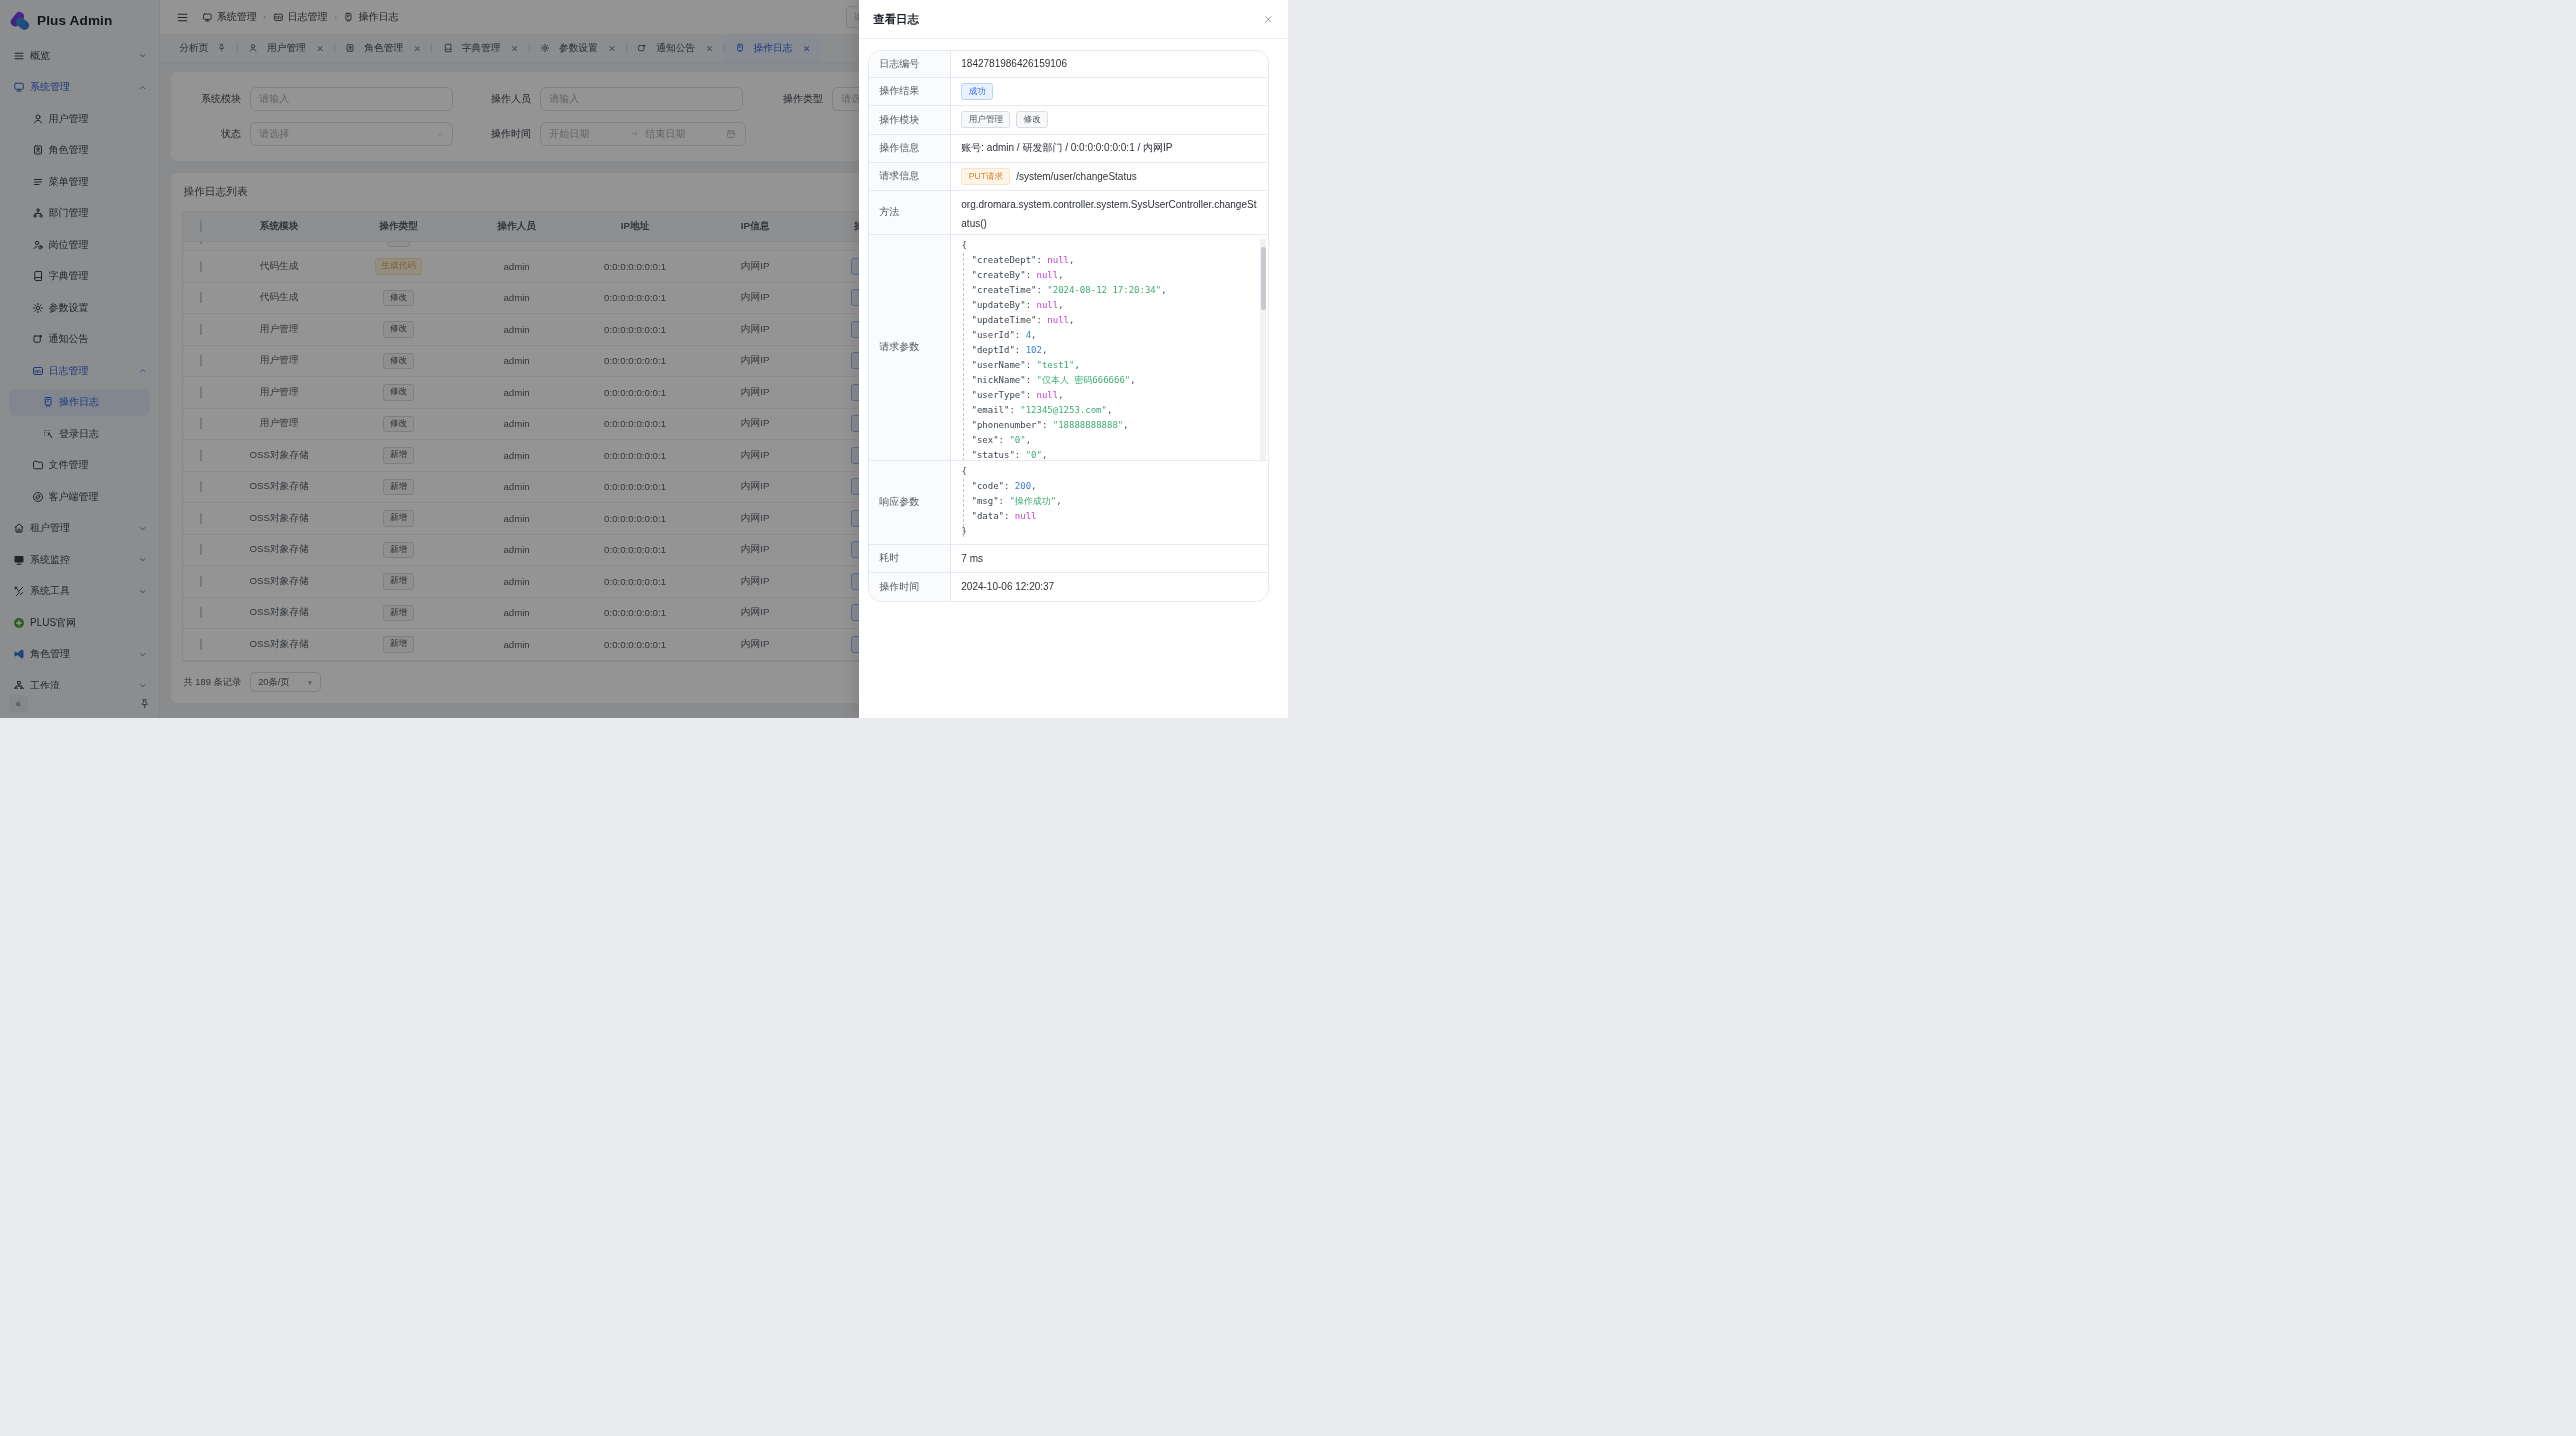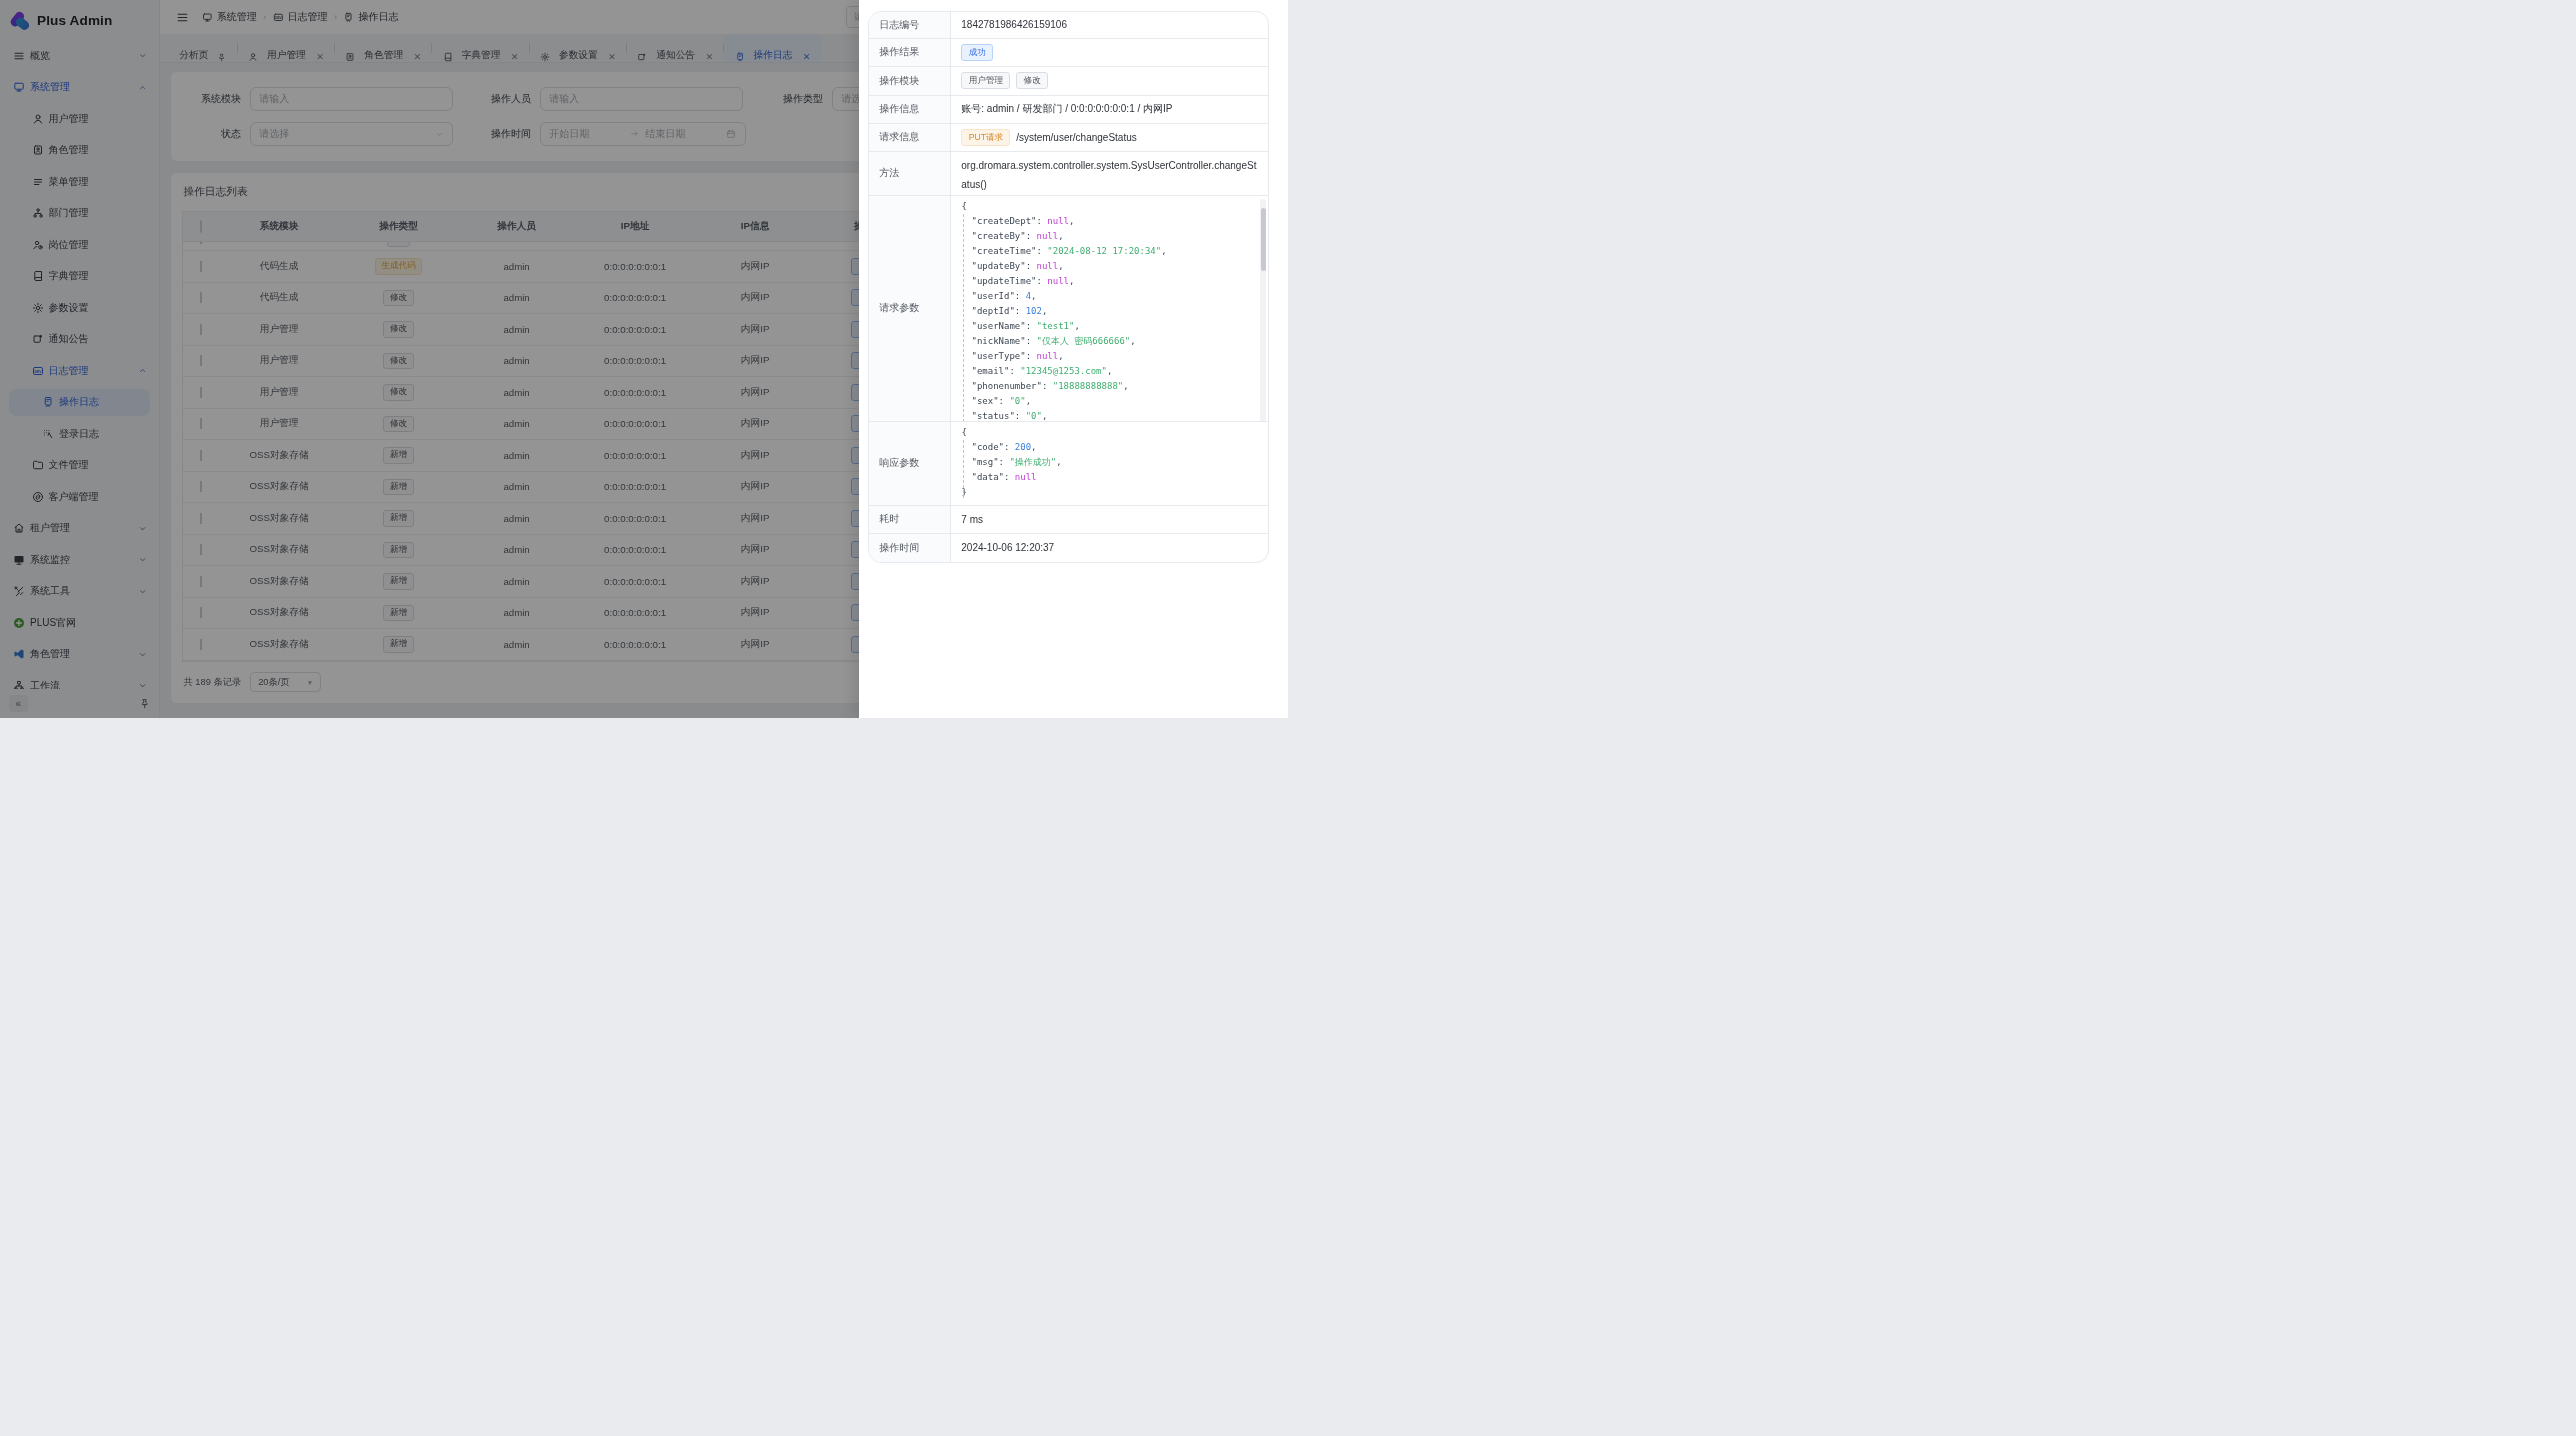--- a/index.html
+++ b/index.html
@@ -39,21 +39,21 @@
   .hamburger { width:13px; height:13px; color:#3c424a; cursor:pointer; margin-right:13px; }
   .hamburger svg { width:100%; height:100%; }
   .breadcrumb { display:flex; align-items:center; gap:6.4px; font-size:10px; color:#383d45; }
   .crumb { display:flex; align-items:center; gap:4.3px; cursor:pointer; }
   .crumb .c-icon { width:10.7px; height:10.7px; color:#3c424a; display:flex; }
   .crumb .c-icon svg { width:100%; height:100%; }
   .crumb-sep { color:#b9bdc4; font-size:9.3px; }
   .search-fragment { position:absolute; left:686px; top:6.4px; width:50px; height:21.5px; border:0.7px solid #dcdfe6; border-radius:4.3px; background:#fff; display:flex; align-items:center; padding-left:7.2px; color:#a8abb2; font-size:9.3px; overflow:hidden; }
 
   .tabstrip { height:29px; background:#f2f3f5; border-bottom:0.7px solid #e4e7ec; display:flex; align-items:stretch; padding-left:8.6px; }
-  .tab { display:flex; align-items:flex-end; gap:9px; padding:0 10.7px; font-size:9.7px; color:#474d56; cursor:pointer; position:relative; }
+  .tab { display:flex; align-items:center; gap:9px; padding:0 10.7px; font-size:9.7px; color:#474d56; cursor:pointer; position:relative; }
   .tab:not(.active):after { content:""; position:absolute; right:0; top:8.6px; bottom:8.6px; width:0.7px; background:#d7dade; }
   .tab .t-icon { width:10px; height:10px; display:flex; color:#474d56; }
   .tab .t-icon svg { width:100%; height:100%; }
   .tab .t-close { font-size:9.3px; color:#7d828b; margin-left:1.4px; }
   .tab .t-pin { width:9.3px; height:9.3px; color:#565c64; }
   .tab .t-pin svg { width:100%; height:100%; }
   .tab.active { background:#e9f0fb; color:#2f62d9; border-radius:6.4px 6.4px 0 0; }
   .tab.active .t-icon { color:#2f62d9; }
   .tab.active .t-close { color:#4a72d6; }
 
@@ -707,20 +707,26 @@
             <span class="caret">▼</span>
           </div>
         </div>
       </div>
     </div>
   </div>
 
   <div class="mask"></div>
 
   <aside class="drawer">
+    <div class="drawer-head">
+      <div class="drawer-title">查看日志</div>
+      <div class="drawer-close"><svg viewBox="0 0 24 24" fill="none" stroke="currentColor" stroke-width="2" stroke-linecap="round" stroke-linejoin="round">
+            <path d="M6 6l12 12M18 6L6 18"></path>
+          </svg></div>
+    </div>
     <div class="detail" id="detail-table">
         <div class="d-row" style="height: 27px;">
           <div class="d-label">日志编号</div>
           <div class="d-value">1842781986426159106</div>
         </div>
         <div class="d-row" style="height: 28px;">
           <div class="d-label">操作结果</div>
           <div class="d-value">
             <span class="dtag primary">成功</span>
           </div>

